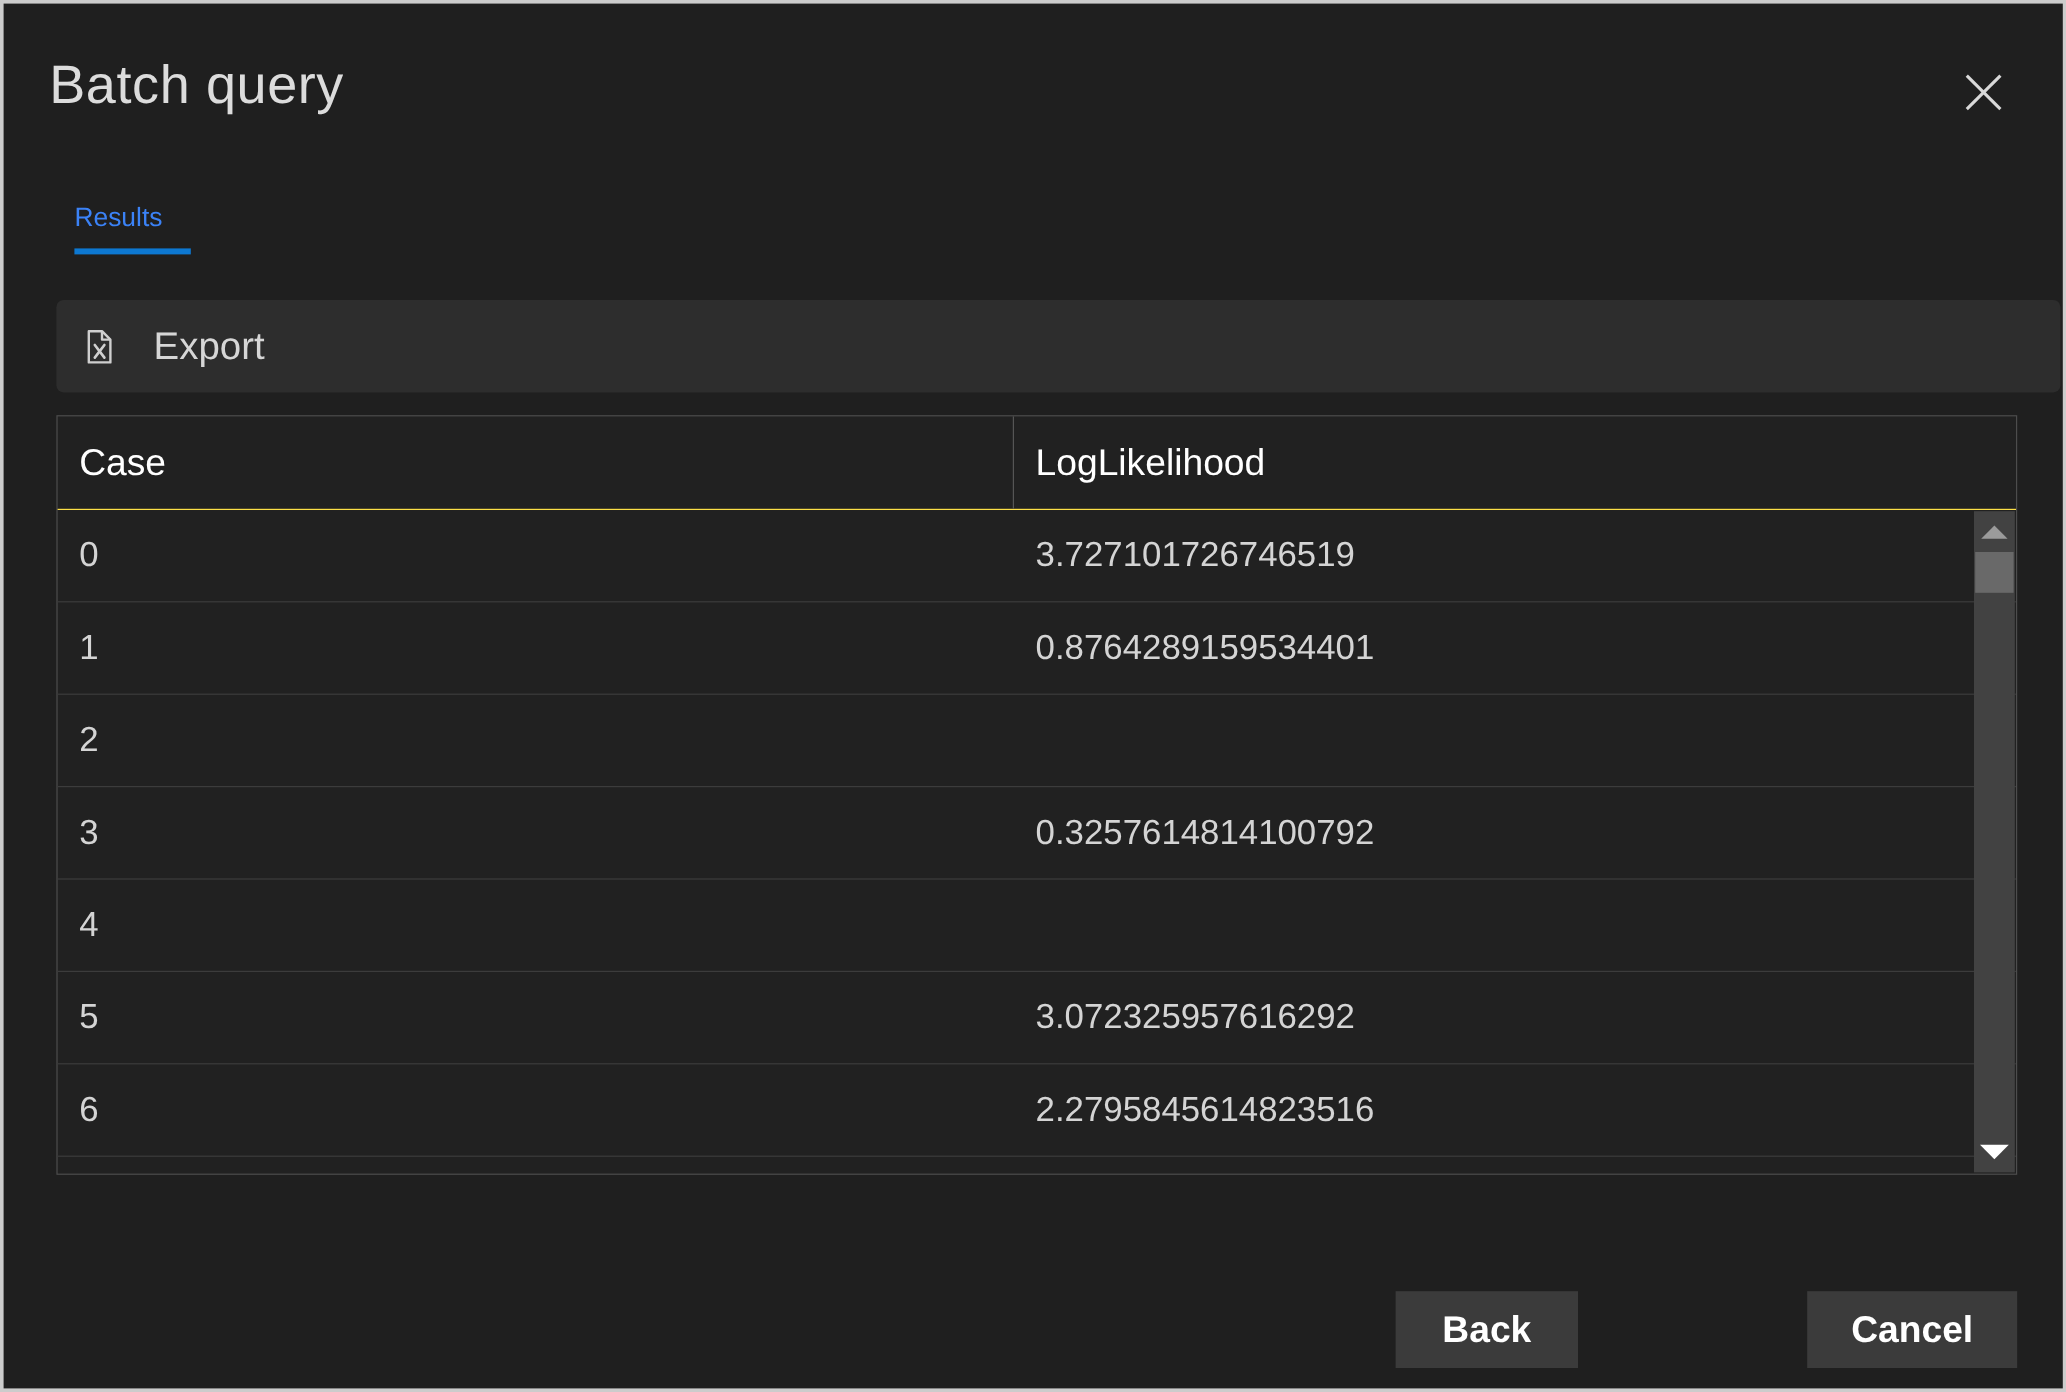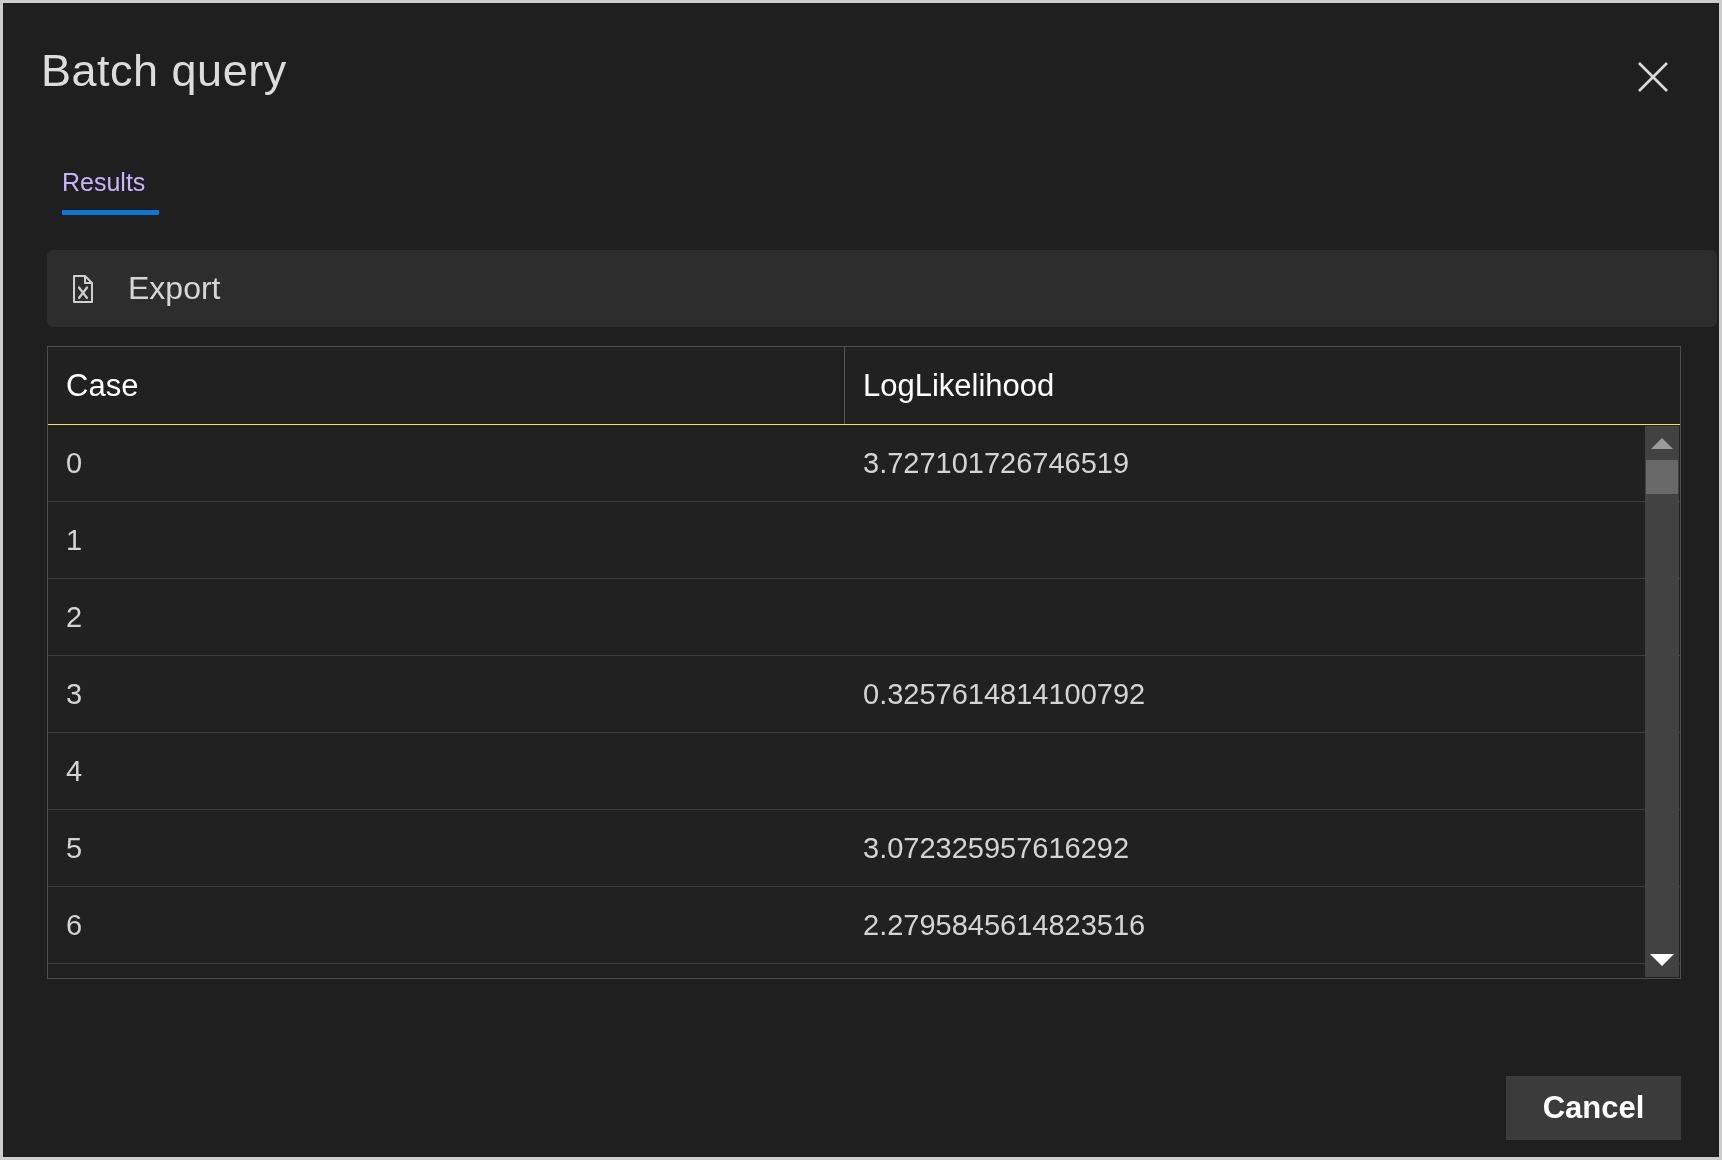--- a/index.html
+++ b/index.html
@@ -23,21 +23,21 @@
     position: absolute; left: 1626px; top: 52px; width: 48px; height: 44px;
     background: transparent; border: none; cursor: pointer;
     display: flex; align-items: center; justify-content: center;
   }
   .close-btn svg { display: block; }
 
   
   .tab {
     position: absolute; left: 59px; top: 165px; cursor: pointer;
   }
-  .tab-label { font-size: 25px; color: #c4b5fd; }
+  .tab-label { font-size: 22px; color: #3b82f6; }
   .tab-underline {
     margin-top: 13px; height: 5px; width: 97px; background: #0d78d1;
   }
 
   
   .export-bar {
     position: absolute; left: 44px; top: 247px; width: 1670px; height: 77px;
     background: #2d2d2d; border: none; border-radius: 6px;
     display: flex; align-items: center; padding-left: 25px;
     cursor: pointer; text-align: left;
@@ -150,20 +150,21 @@
       <div class="th col-case">Case</div>
       <div class="th col-value">LogLikelihood</div>
     </div>
     <div class="tbody">
       <div class="row">
         <div class="cell col-case">0</div>
         <div class="cell col-value">3.727101726746519</div>
       </div>
       <div class="row">
         <div class="cell col-case">1</div>
+        <div class="cell col-value">0.8764289159534401</div>
       </div>
       <div class="row">
         <div class="cell col-case">2</div>
       </div>
       <div class="row">
         <div class="cell col-case">3</div>
         <div class="cell col-value">0.3257614814100792</div>
       </div>
       <div class="row">
         <div class="cell col-case">4</div>
@@ -182,15 +183,16 @@
       <div class="sb-btn up">
         <div class="tri-up"></div>
       </div>
       <div class="sb-thumb"></div>
       <div class="sb-btn down">
         <div class="tri-down"></div>
       </div>
     </div>
   </div>
 
+  <button class="btn btn-back">Back</button>
   <button class="btn btn-cancel">Cancel</button>
 
 </div>
 
 </body></html>

